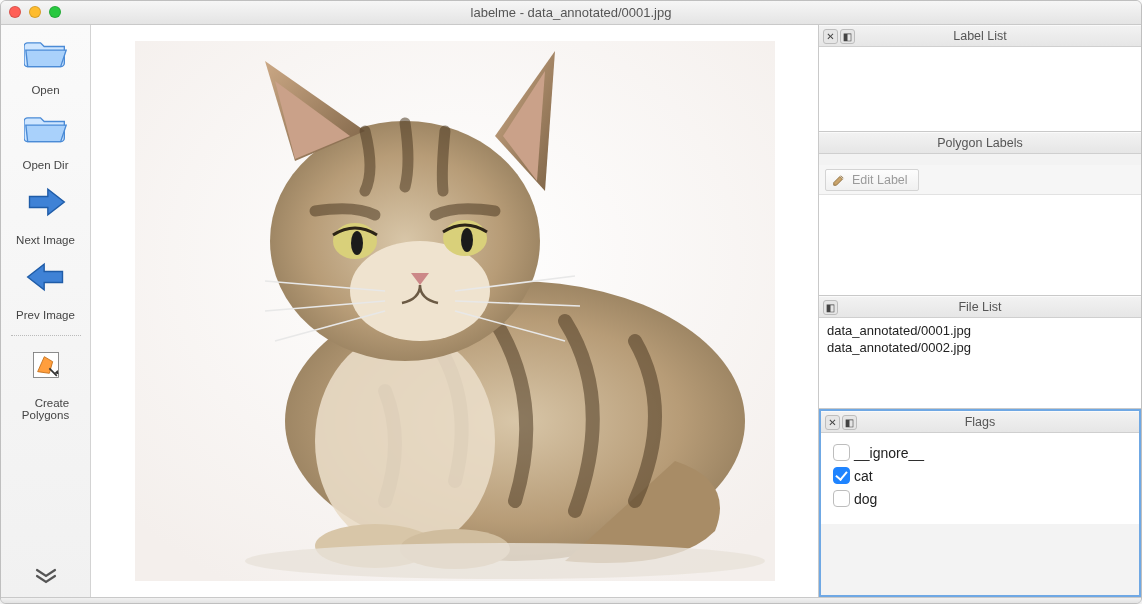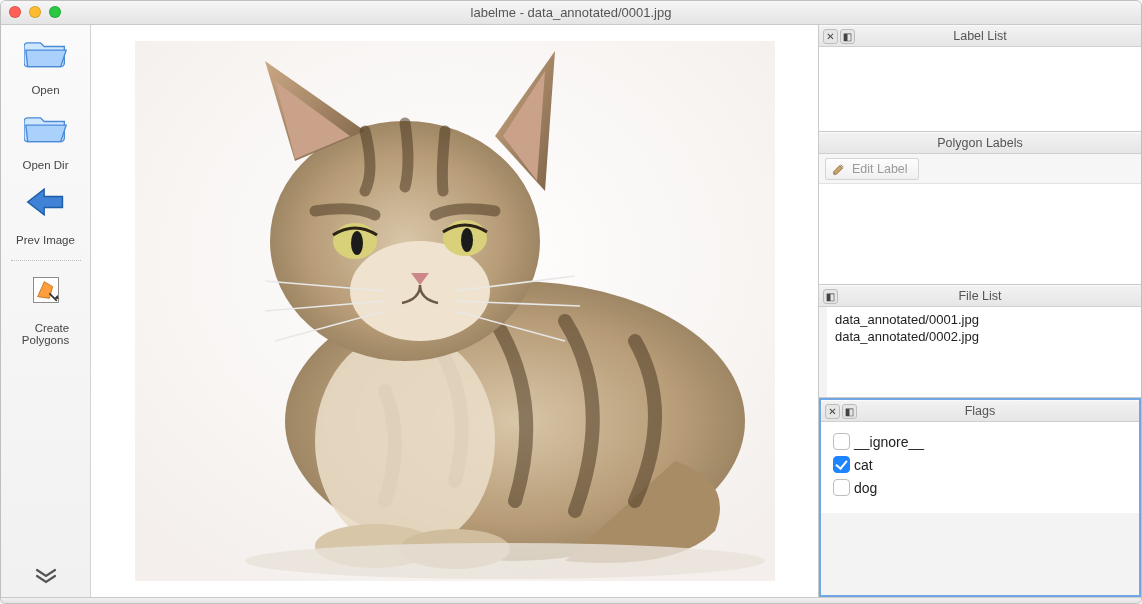--- a/index.html
+++ b/index.html
@@ -27,26 +27,26 @@
   .sidepanel { width:323px; flex:0 0 323px; border-left:1px solid #c9c9c9; display:flex; flex-direction:column; background:#f3f3f3; }
   .panel { display:flex; flex-direction:column; border-bottom:1px solid #c9c9c9; }
   .phead { height:22px; background:linear-gradient(#f2f2f2,#e6e6e6); border-top:1px solid #fafafa; border-bottom:1px solid #cfcfcf; display:flex; align-items:center; position:relative; }
   .phead .ptitle { width:100%; text-align:center; font-size:12.5px; color:#555; }
   .phead .pctrl { position:absolute; left:4px; display:flex; gap:2px; }
   .pctrl .pb { width:15px; height:15px; border-radius:3px; background:#e6e6e6; border:1px solid #bdbdbd; display:flex; align-items:center; justify-content:center; font-size:10px; color:#444; }
   .pbody { background:#fff; }
   
   .labellist { height:84px; }
   
-  .polylabels .subhead { height:30px; display:flex; align-items:center; border-bottom:1px solid #e2e2e2; padding-left:6px; background:#f6f6f6;}
+  .polylabels .subhead { height:30px; display:flex; align-items:center; border-bottom:1px solid #e2e2e2; padding-left:6px; background:#f6f6f6;margin-top:11px;}
   .editbtn { display:flex; align-items:center; gap:6px; font-size:12.5px; color:#9a9a9a; border:1px solid #d4d4d4; background:linear-gradient(#fdfdfd,#f0f0f0); border-radius:2px; padding:3px 10px 3px 6px; }
   .editbtn .eicon { width:14px;height:14px; }
   .polylabels .plbody { height:100px; background:#fff; }
   
-  .filelist-body { height:90px; background:#fff; padding:4px 8px;margin-left:8px; }
+  .filelist-body { height:90px; background:#fff; padding:4px 8px; }
   .filelist-body .frow { padding:1px 0; font-size:13px; color:#222; cursor:default; }
   
   .flags { border:2px solid #6fa8e4; margin:0; }
   .flags .fbody { background:#fff; padding:8px 12px 14px; }
   .frow2 { display:flex; align-items:center; gap:4px; padding:3px 0; font-size:14px; color:#222; }
   .chk { width:17px; height:17px; border:1.5px solid #bdbdbd; border-radius:4px; background:#fff; display:flex; align-items:center; justify-content:center; }
   .chk.checked { background:#1f84ff; border-color:#1f84ff; }
   .chk.checked::after { content:""; width:5px; height:9px; border:solid #fff; border-width:0 2px 2px 0; transform:rotate(40deg); margin-top:-2px; }
   
   .status { height:6px; background:linear-gradient(#f1f1f1,#e3e3e3); border-top:1px solid #c9c9c9; }
@@ -77,20 +77,28 @@
         <span>Open</span>
       </div>
       <div class="tbtn">
         <span class="ticon">
           <svg viewBox="0 0 48 36" width="44" height="34">
               <path d="M4 8h14l4 4h22v18a4 4 0 0 1-4 4H4a4 4 0 0 1-4-4V12a4 4 0 0 1 4-4z" fill="#cfe6ff" stroke="#4b8bd6" stroke-width="1.5"></path>
               <path d="M2 16h44l-6 18H4z" fill="#a9d1fb" stroke="#4b8bd6" stroke-width="1.5"></path>
             </svg>
         </span>
         <span>Open Dir</span>
+      </div>
+      <div class="tbtn">
+        <span class="ticon">
+          <svg viewBox="0 0 48 36" width="44" height="34">
+              <path d="M6 12h20V4l18 14-18 14v-8H6z" fill="#3f82d6" stroke="#1f5ca8" stroke-width="1.5"></path>
+            </svg>
+        </span>
+        <span>Next Image</span>
       </div>
       <div class="tbtn">
         <span class="ticon">
           <svg viewBox="0 0 48 36" width="44" height="34">
               <path d="M42 12H22V4L4 18l18 14v-8h20z" fill="#3f82d6" stroke="#1f5ca8" stroke-width="1.5"></path>
             </svg>
         </span>
         <span>Prev Image</span>
       </div>
       <div class="sep"></div>

